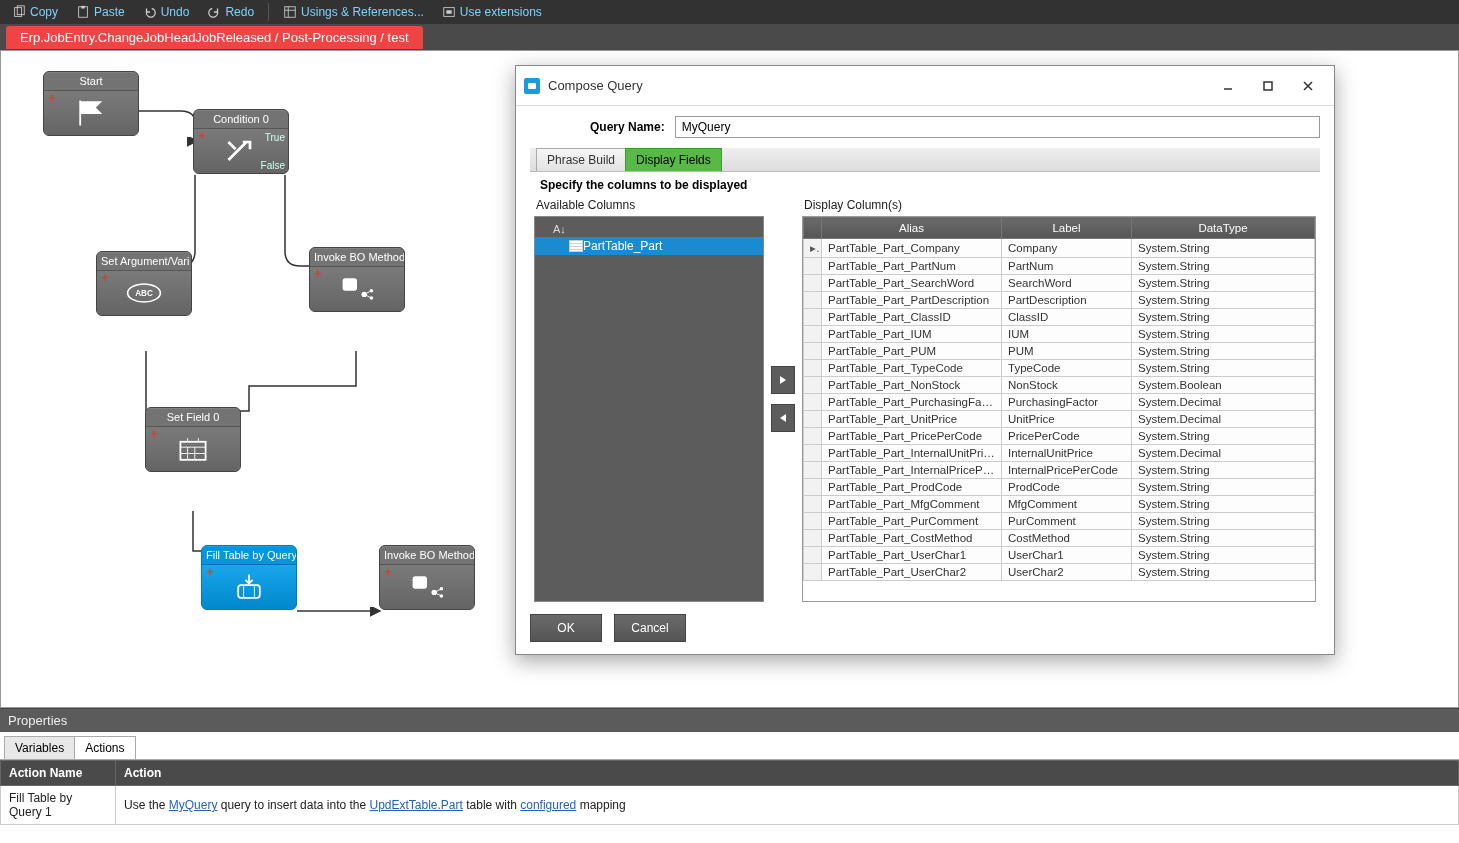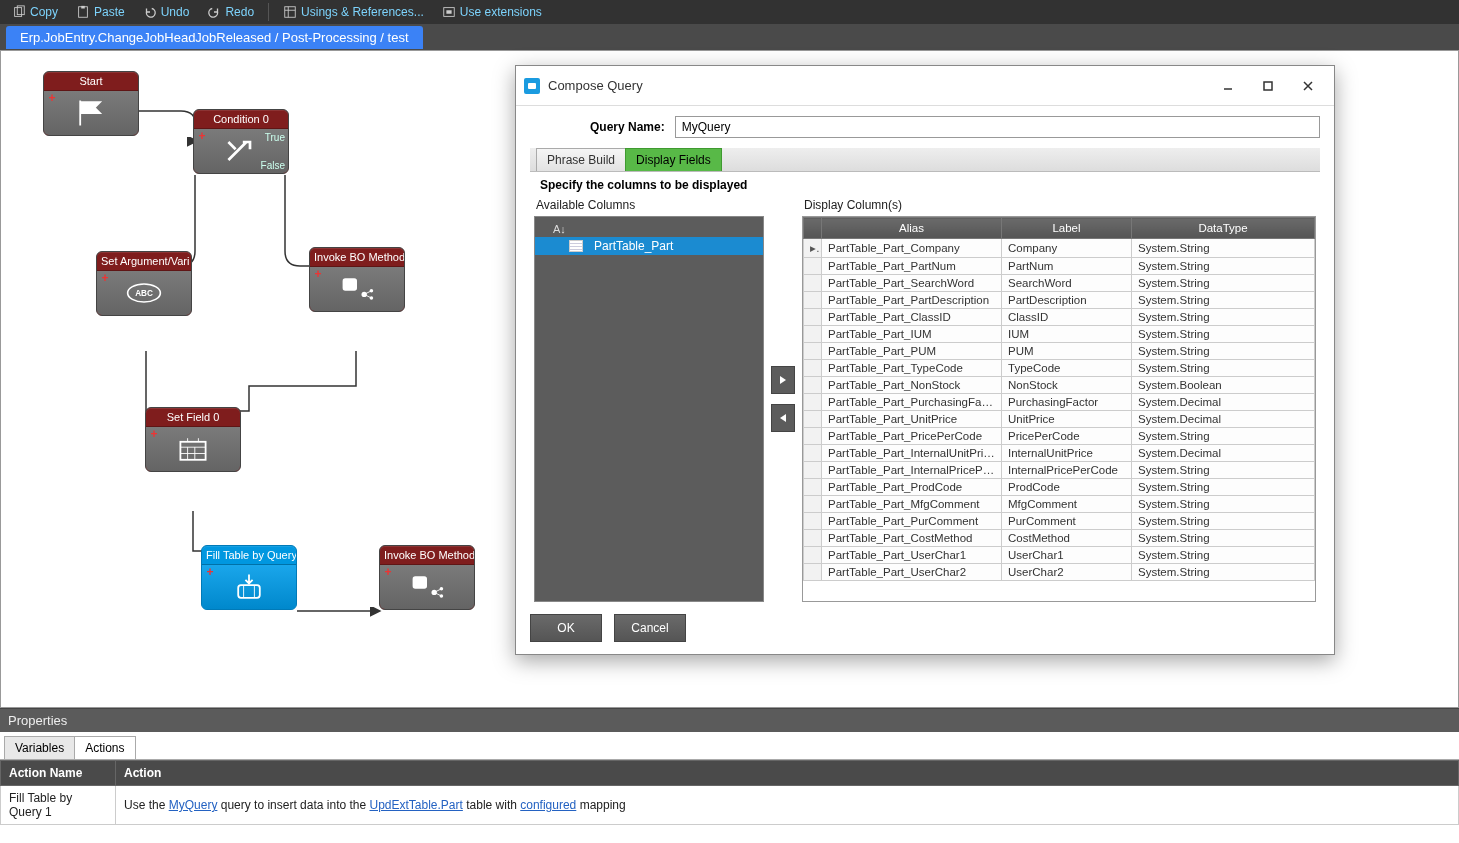--- a/index.html
+++ b/index.html
@@ -36,40 +36,40 @@
   .toolbar .ticon { width: 14px; height: 14px; display: inline-block; }
   
   .breadcrumb-bar {
     height: 26px;
     background: #4a4a4a;
     display: flex;
     align-items: center;
     padding: 0 6px;
   }
   .breadcrumb-tab {
-    background: #3b82f6;
+    background: #ef4444;
     color: #fff;
     padding: 4px 14px;
     border-radius: 3px 3px 0 0;
     font-size: 13px;
   }
   
   .canvas {
     position: relative;
     height: 658px;
     background: #fff;
     border: 1px solid #999;
     margin: 0;
   }
   
   .node {
     position: absolute;
     width: 96px;
     border-radius: 6px;
-    background: #7f1d1d;
+    background: #737373;
     border: 1px solid #444;
     color: #fff;
     font-size: 11px;
     text-align: center;
     overflow: hidden;
     box-shadow: inset 0 1px 0 rgba(255,255,255,0.1);
   }
   .node .nhdr {
     padding: 3px 4px;
     font-size: 11px;
@@ -202,21 +202,21 @@
     flex:1;
     background:#5c5c5c;
     border:1px solid #888;
     padding: 4px 0;
     color:#fff;
     overflow:auto;
   }
   .avail-row { display:flex; align-items:center; gap:6px; padding:2px 8px 2px 18px; }
   .avail-row .sorticon { color:#ddd; font-size:11px; }
   .avail-item {
-    display:flex; align-items:center; gap:11px;
+    display:flex; align-items:center; gap:0;
     padding: 2px 8px 2px 34px;
     cursor:pointer;
   }
   .avail-item.sel { background:#1b8bd1; }
   .avail-item .tblicon { width:14px; height:12px; border:1px solid #ccc; background:repeating-linear-gradient(#fff,#fff 2px,#ccd 2px,#ccd 3px); }
   .col-mid { width:26px; display:flex; flex-direction:column; justify-content:center; gap:10px; align-items:center; }
   .mid-btn { width:24px; height:28px; background:#5c5c5c; border:1px solid #444; display:flex; align-items:center; justify-content:center; cursor:pointer; }
   .mid-btn svg { width:12px; height:12px; }
   .col-right { flex:1; display:flex; flex-direction:column; min-width:0; }
   .grid-wrap { flex:1; border:1px solid #999; overflow:hidden; display:flex; }

